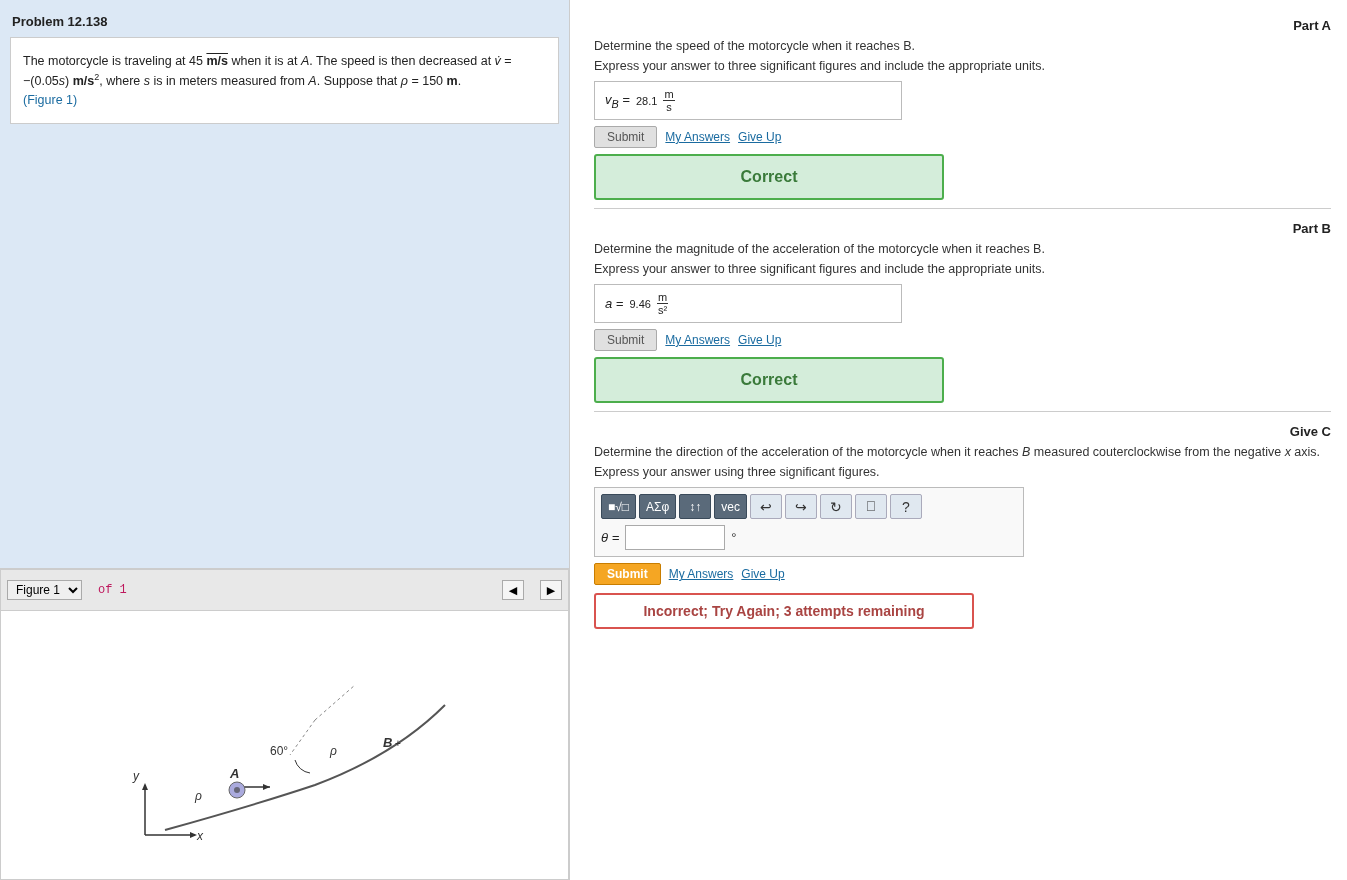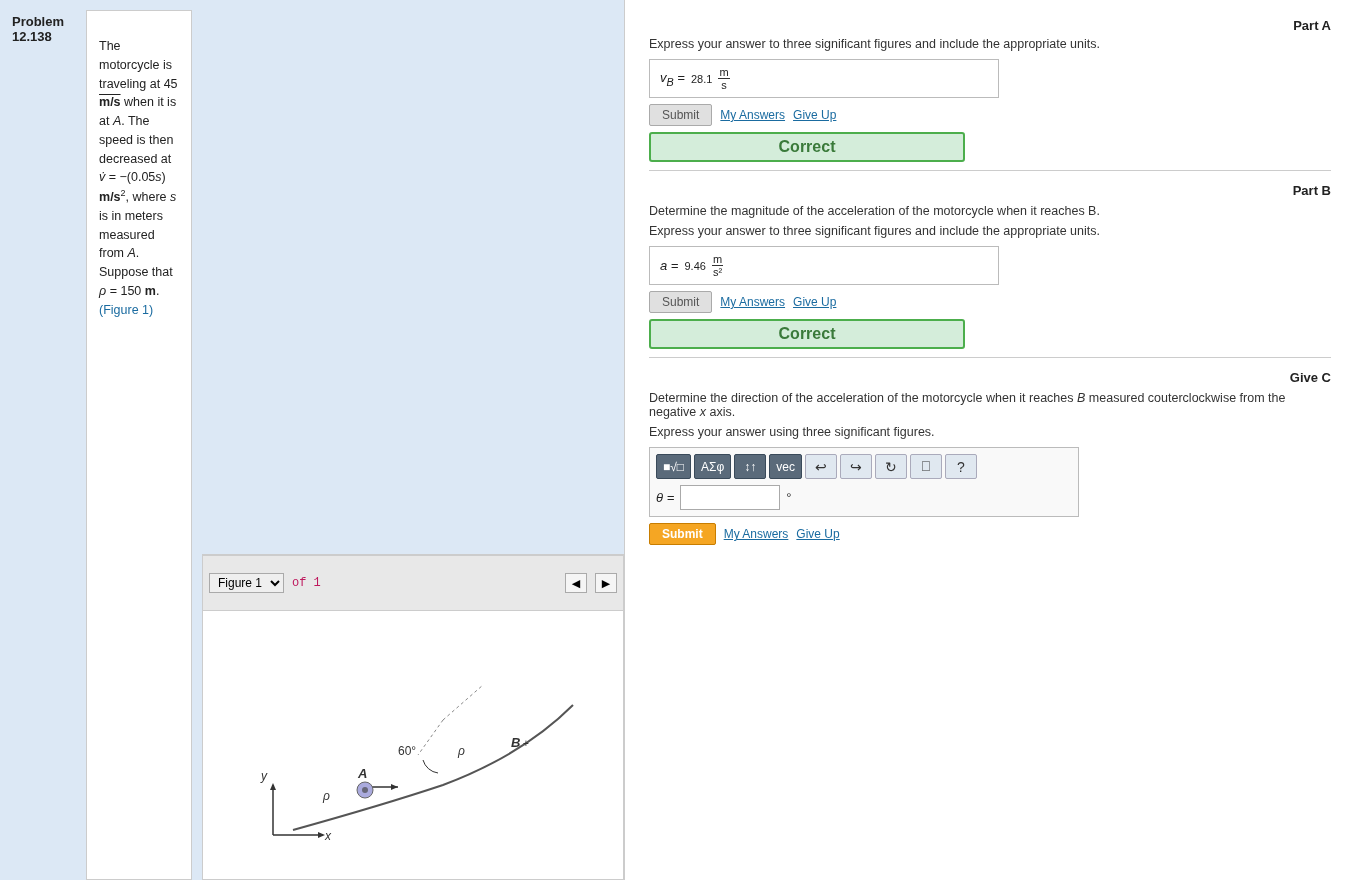--- a/index.html
+++ b/index.html
@@ -10,56 +10,56 @@
       color: #222;
     }
     .layout {
       display: flex;
       width: 1347px;
       min-height: 880px;
       background: #fff;
     }
     
     .left-panel {
-      width: 625px;
+      width: 570px;
       min-height: 880px;
       background: #dce8f5;
       padding: 10px 0 0 0;
       display: flex;
-      flex-direction: row;
+      flex-direction: column;
       border-right: 1px solid #ccc;
     }
     .problem-title {
       font-size: 13px;
       font-weight: bold;
       padding: 4px 12px 8px 12px;
       color: #222;
     }
     .problem-description {
       background: #fff;
       border: 1px solid #ccc;
       margin: 0 10px;
-      padding: 26px 12px;
+      padding: 14px 12px;
       font-size: 12.5px;
       line-height: 1.5;
     }
     .problem-description sup { font-size: 9px; }
     .problem-description .figure-link { color: #1a6ba0; cursor: pointer; }
     .figure-area {
       margin-top: auto;
       border-top: 1px solid #ccc;
     }
     .figure-controls {
       display: flex;
       align-items: center;
       background: #e8e8e8;
       border: 1px solid #ccc;
       border-bottom: none;
-      padding: 17px 6px;
-      gap: 8px;
+      padding: 10px 6px;
+      gap: 16px;
     }
     .figure-select {
       font-size: 12px;
       padding: 1px 4px;
       border: 1px solid #aaa;
     }
     .figure-label-of {
       font-size: 12px;
       color: #be185d;
       font-family: Liberation Mono, monospace;
@@ -115,21 +115,21 @@
     }
     .answer-box {
       border: 1px solid #bbb;
       background: #fff;
       padding: 6px 10px;
       margin-bottom: 6px;
       display: flex;
       align-items: center;
       gap: 6px;
       font-size: 13px;
-      width: 350px;
+      width: 308px;
     }
     .answer-box .var-label {
       font-style: italic;
       font-size: 13px;
       white-space: nowrap;
     }
     .answer-value {
       font-size: 11px;
     }
     .answer-unit {
@@ -174,22 +174,22 @@
       background: none;
       border: none;
     }
     .correct-banner {
       background: #d4edda;
       border: 2px solid #4cae4c;
       color: #3a7a3a;
       font-size: 16px;
       font-weight: bold;
       text-align: center;
-      padding: 4px 0;
-      width: 316px;
+      padding: 12px 0;
+      width: 350px;
       margin-bottom: 8px;
       border-radius: 3px;
     }
     .incorrect-banner {
       background: #fff;
       border: 2px solid #d9534f;
       color: #a94442;
       font-size: 14px;
       font-weight: bold;
       text-align: center;
@@ -334,20 +334,21 @@
           </svg>
         </div>
       </div>
     </div>
   </div>
 
   <div class="right-panel">
 
     <div class="part-section">
       <div class="part-header">Part A</div>
+      <div class="part-question">Determine the speed of the motorcycle when it reaches B.</div>
       <div class="part-instruction">Express your answer to three significant figures and include the appropriate units.</div>
       <div class="answer-box">
         <span class="var-label">
           <i>v</i><sub>B</sub> =
         </span>
         <span class="answer-value">28.1</span>
         <span class="answer-unit">
           <span class="unit-top">m</span>
           <span class="unit-bot">s</span>
         </span>
@@ -408,16 +409,17 @@
           <span class="math-var-label"><i>θ</i> =</span>
           <input class="math-input-field" type="text" value="" style="">
           <span class="math-unit-label">°</span>
         </div>
       </div>
       <div class="controls-row">
         <button class="submit-btn-active">Submit</button>
         <button class="link-btn">My Answers</button>
         <button class="link-btn">Give Up</button>
       </div>
+      <div class="incorrect-banner">Incorrect; Try Again; 3 attempts remaining</div>
     </div>
 
   </div>
 </div>
 
 </body></html>

